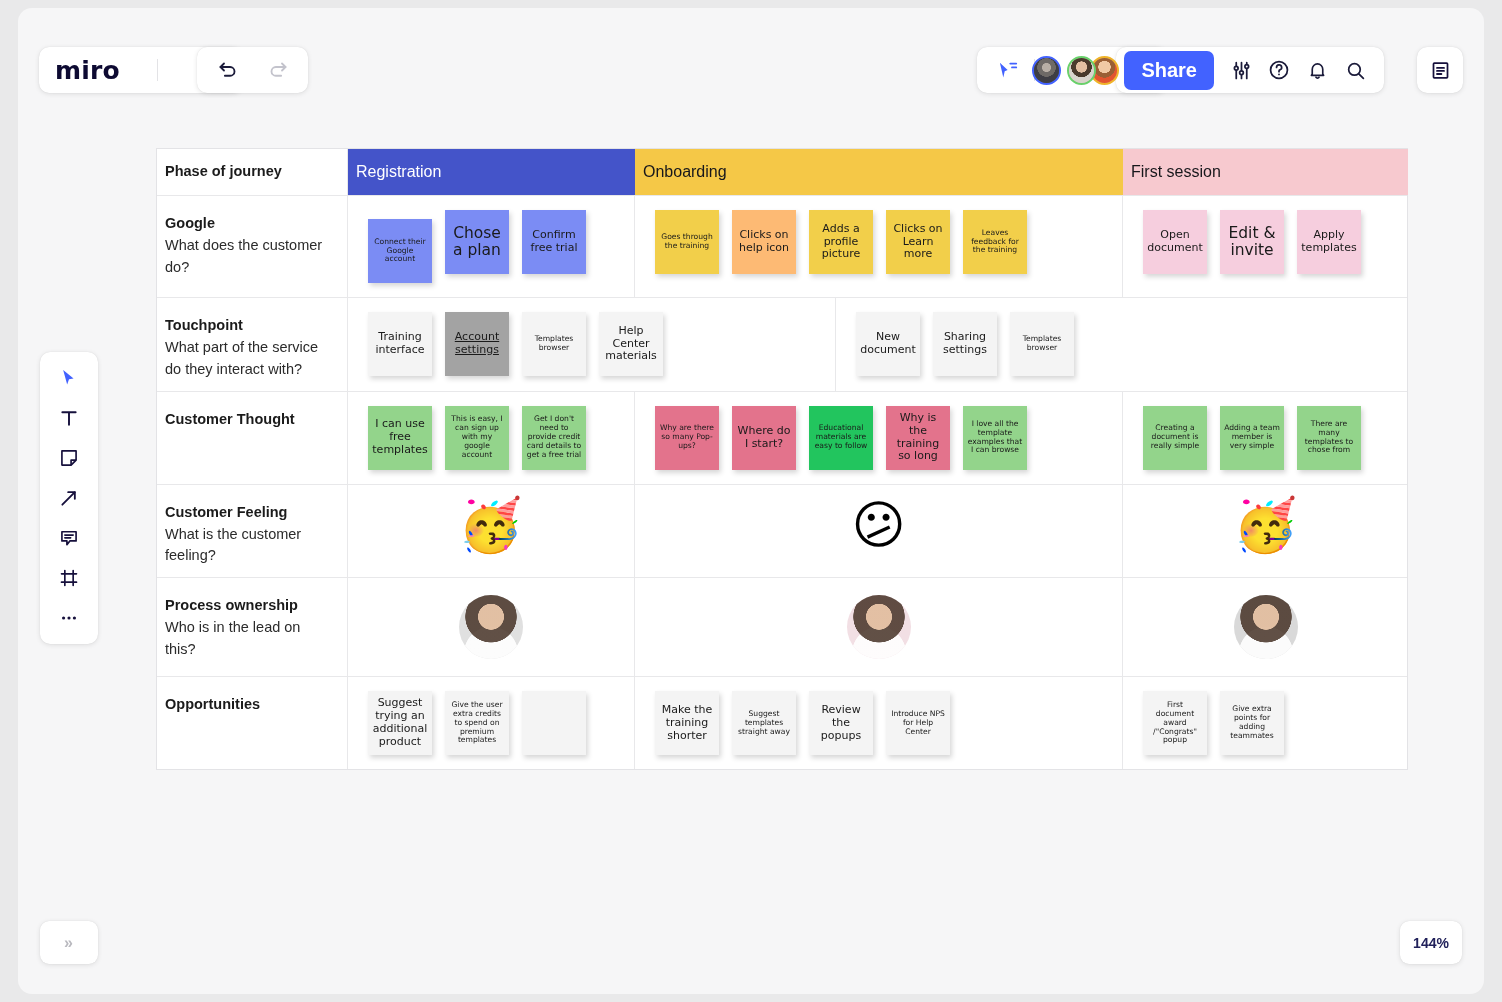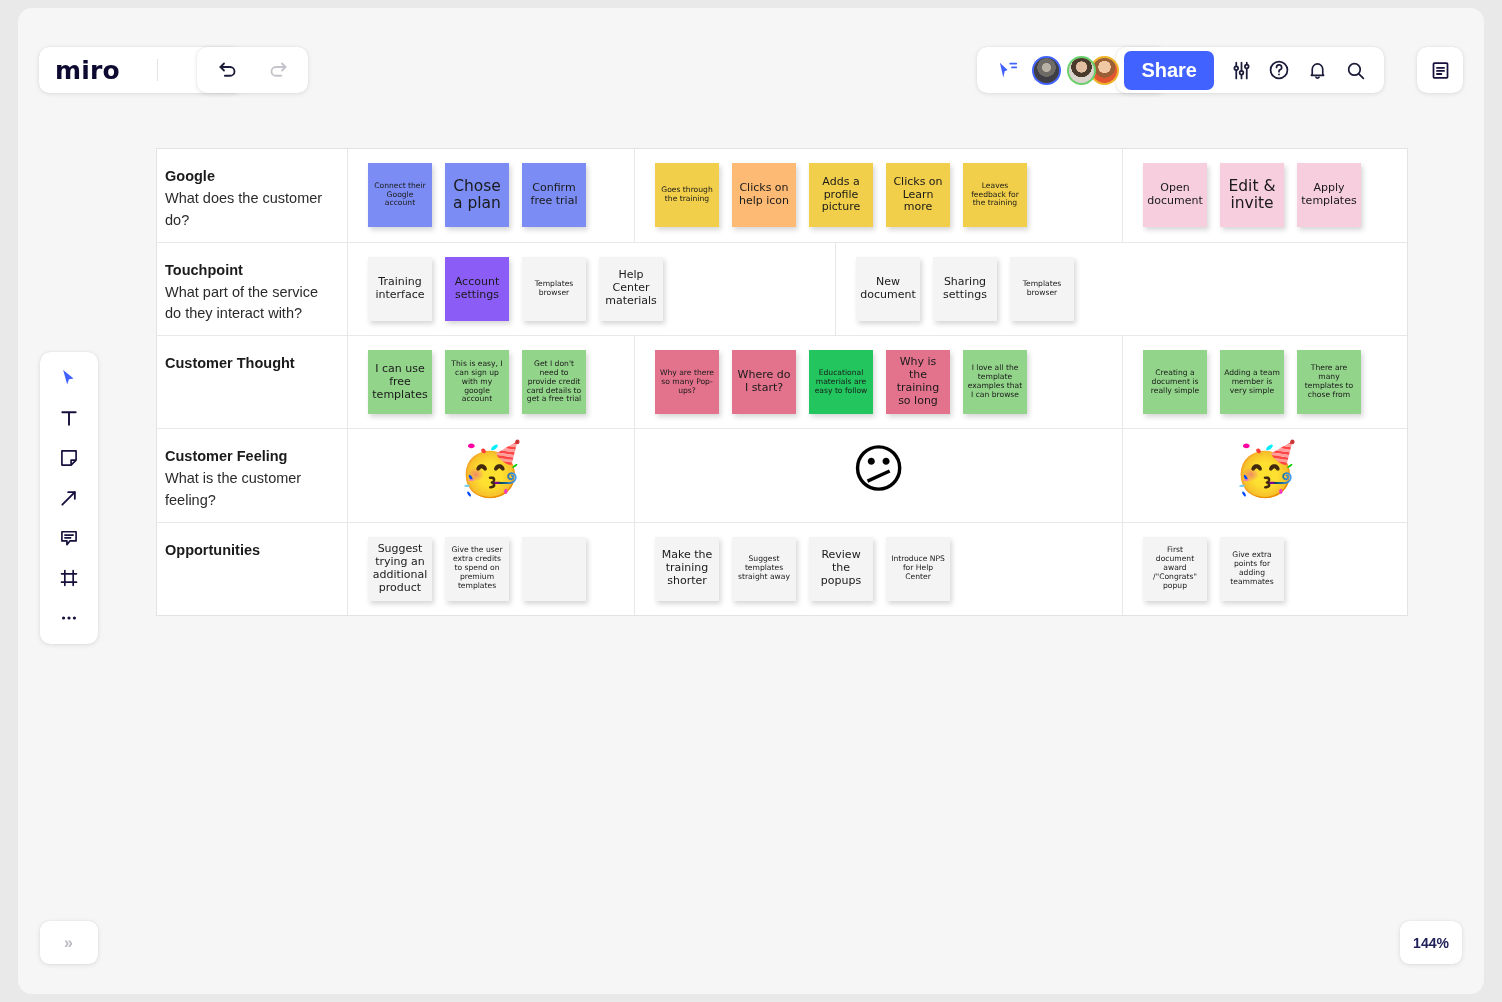--- a/index.html
+++ b/index.html
@@ -259,28 +259,36 @@
           <circle cx="12" cy="12" r="1.9"></circle>
           <circle cx="18.5" cy="12" r="1.9"></circle>
       </svg>
     </span>
   </div>
 
   <div class="botpill" id="collapse-btn">»</div>
   <div class="botpill" id="zoom-btn">144%</div>
 
   <div id="board">
+      <div class="row hdr-row">
+        <div class="cell-label">
+          <span class="lbl-title">Phase of journey</span>
+        </div>
+        <div class="cell-phase phase-reg" style="background: rgb(68, 84, 201); color: rgb(255, 255, 255);">Registration</div>
+        <div class="cell-phase phase-onb" style="background: rgb(245, 200, 71); color: rgb(23, 23, 27);">Onboarding</div>
+        <div class="cell-phase phase-fir" style="background: rgb(247, 201, 207); color: rgb(23, 23, 27);">First session</div>
+      </div>
       <div class="row">
         <div class="cell-label">
           <div class="lbl-title">Google</div>
           <div class="lbl-sub">What does the customer do?</div>
         </div>
         <div class="colgroup cg-reg">
           <div class="notes">
-            <div class="note n-sm" style="background: rgb(123, 140, 244);">Connect their Google account</div>
+            <div class="note n-sm" style="background: rgb(123, 140, 244); margin-top: 9px;">Connect their Google account</div>
             <div class="note n-lg" style="background: rgb(123, 140, 244);">Chose a plan</div>
             <div class="note n-md" style="background: rgb(123, 140, 244);">Confirm free trial</div>
           </div>
         </div>
         <div class="colgroup cg-onb">
           <div class="notes">
             <div class="note n-sm" style="background: rgb(242, 207, 74);">Goes through the training</div>
             <div class="note n-md" style="background: #fdba74;">Clicks on help icon</div>
             <div class="note n-md" style="background: rgb(242, 207, 74);">Adds a profile picture</div>
             <div class="note n-md" style="background: rgb(242, 207, 74);">Clicks on Learn more</div>
@@ -296,21 +304,21 @@
         </div>
       </div>
       <div class="row">
         <div class="cell-label">
           <div class="lbl-title">Touchpoint</div>
           <div class="lbl-sub">What part of the service do they interact with?</div>
         </div>
         <div class="colgroup cg-onb">
           <div class="notes">
             <div class="note n-md" style="background: rgb(244, 244, 244);">Training interface</div>
-            <div class="note n-md" style="background: #8b5cf6;">Account settings</div>
+            <div class="note n-md" style="background: #a3a3a3; text-decoration: underline;">Account settings</div>
             <div class="note n-sm" style="background: rgb(244, 244, 244);">Templates browser</div>
             <div class="note n-md" style="background: rgb(244, 244, 244);">Help Center materials</div>
           </div>
         </div>
         <div class="colgroup cg-fir">
           <div class="notes">
             <div class="note n-md" style="background: rgb(244, 244, 244);">New document</div>
             <div class="note n-md" style="background: rgb(244, 244, 244);">Sharing settings</div>
             <div class="note n-sm" style="background: rgb(244, 244, 244);">Templates browser</div>
           </div>
@@ -360,20 +368,47 @@
           </div>
         </div>
         <div class="colgroup cg-fir">
           <div class="emoji-row center-x">
             <span class="emoji">🥳</span>
           </div>
         </div>
       </div>
       <div class="row">
         <div class="cell-label">
+          <div class="lbl-title">Process ownership</div>
+          <div class="lbl-sub">Who is in the lead on this?</div>
+        </div>
+        <div class="colgroup cg-reg">
+          <div class="arow center-x">
+            <div class="avatar-big" style="background: rgb(224, 224, 224);">
+              <div style="position: absolute; inset: 0px; background: radial-gradient(circle at 50% 34%, rgba(226, 190, 160, 0.95) 0px, rgba(226, 190, 160, 0.95) 24%, rgba(70, 50, 38, 0.85) 25%, rgba(70, 50, 38, 0.85) 48%, rgba(0, 0, 0, 0) 49%), radial-gradient(circle at 50% 92%, rgba(255, 255, 255, 0.9) 0px, rgba(255, 255, 255, 0.9) 40%, rgba(0, 0, 0, 0) 41%);"></div>
+            </div>
+          </div>
+        </div>
+        <div class="colgroup cg-onb">
+          <div class="arow center-x">
+            <div class="avatar-big" style="background: rgb(242, 223, 228);">
+              <div style="position: absolute; inset: 0px; background: radial-gradient(circle at 50% 34%, rgba(226, 190, 160, 0.95) 0px, rgba(226, 190, 160, 0.95) 24%, rgba(70, 50, 38, 0.85) 25%, rgba(70, 50, 38, 0.85) 48%, rgba(0, 0, 0, 0) 49%), radial-gradient(circle at 50% 92%, rgba(255, 255, 255, 0.9) 0px, rgba(255, 255, 255, 0.9) 40%, rgba(0, 0, 0, 0) 41%);"></div>
+            </div>
+          </div>
+        </div>
+        <div class="colgroup cg-fir">
+          <div class="arow center-x">
+            <div class="avatar-big" style="background: rgb(217, 217, 217);">
+              <div style="position: absolute; inset: 0px; background: radial-gradient(circle at 50% 34%, rgba(226, 190, 160, 0.95) 0px, rgba(226, 190, 160, 0.95) 24%, rgba(70, 50, 38, 0.85) 25%, rgba(70, 50, 38, 0.85) 48%, rgba(0, 0, 0, 0) 49%), radial-gradient(circle at 50% 92%, rgba(255, 255, 255, 0.9) 0px, rgba(255, 255, 255, 0.9) 40%, rgba(0, 0, 0, 0) 41%);"></div>
+            </div>
+          </div>
+        </div>
+      </div>
+      <div class="row">
+        <div class="cell-label">
           <div class="lbl-title">Opportunities</div>
         </div>
         <div class="colgroup cg-reg">
           <div class="notes">
             <div class="note n-md" style="background: rgb(244, 244, 244);">Suggest trying an additional product</div>
             <div class="note n-sm" style="background: rgb(244, 244, 244);">Give the user extra credits to spend on premium templates</div>
             <div class="note n-md" style="background: rgb(244, 244, 244);"></div>
           </div>
         </div>
         <div class="colgroup cg-onb">

